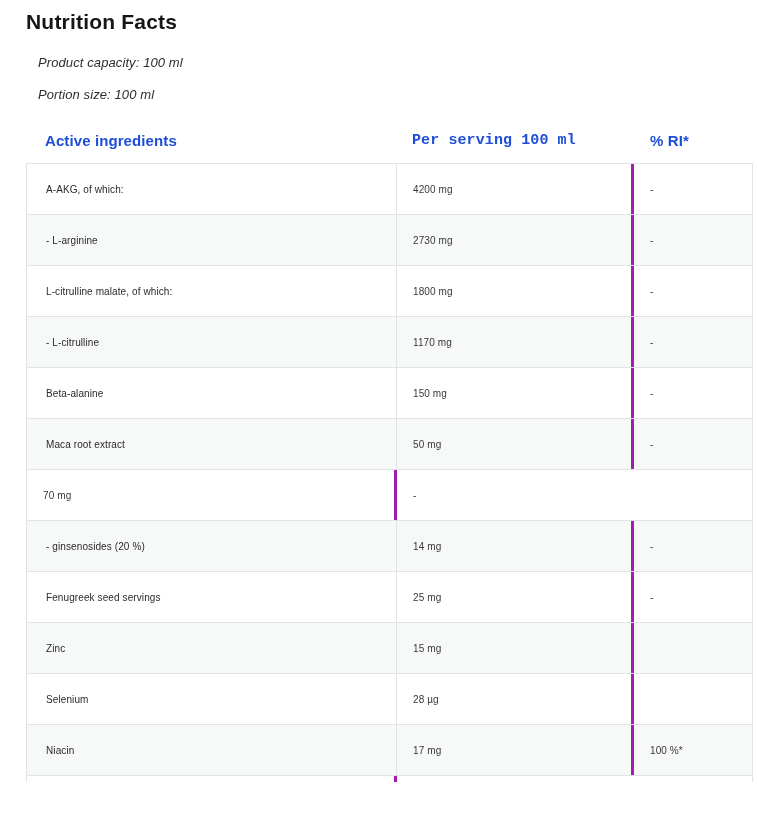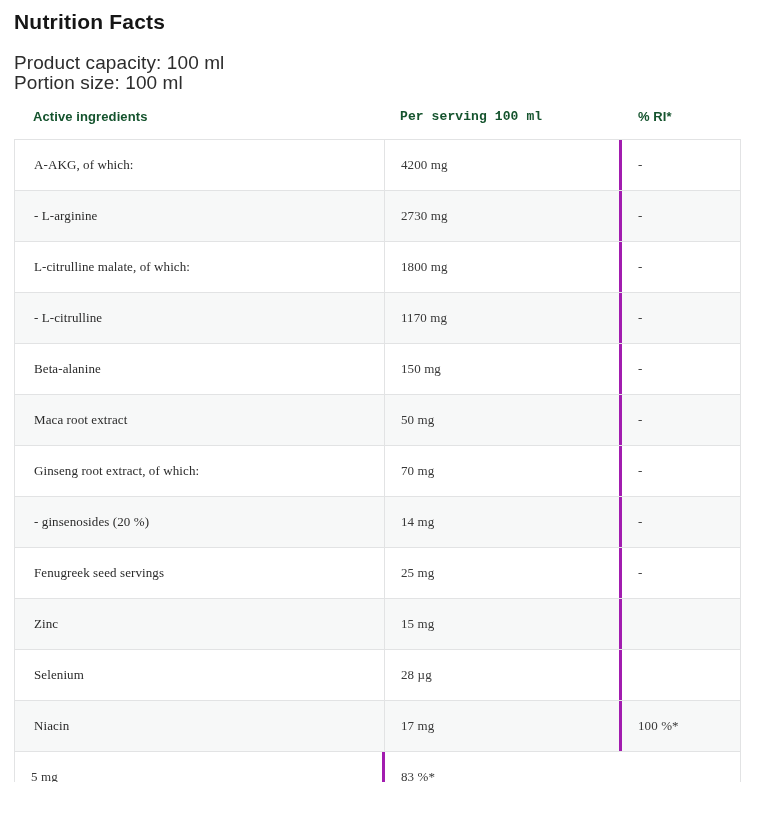--- a/index.html
+++ b/index.html
@@ -6,82 +6,82 @@
     margin: 0;
     padding: 0;
     background: #ffffff;
     font-family: "Liberation Sans", sans-serif;
     color: #222222;
   }
   .page {
     width: 757px;
     height: 782px;
     box-sizing: border-box;
-    padding: 10px 16px 0 14px;
+    padding: 10px 16px 0 26px;
     background: #ffffff;
     overflow: hidden;
   }
   .title {
     font-size: 21px;
     font-weight: 700;
     color: #161616;
     letter-spacing: 0.2px;
     margin: 0 0 19px 0;
   }
   .meta p {
-    margin: 0;
-    font-size: 19px;
+    margin: 12px;
+    font-size: 13px;
     line-height: 20px;
     color: #2d2d2d;
     letter-spacing: 0.1px;
+    font-style: italic;
   }
   .nutri-table {
     width: 727px;
     margin-top: 0;
   }
   .t-head {
     display: grid;
     grid-template-columns: 371px 237px 119px;
     height: 46px;
     align-items: center;
   }
   .t-head .h-cell {
-    font-size: 13px;
+    font-size: 15px;
     font-weight: 700;
-    color: #14532d;
+    color: #1d4ed8;
     letter-spacing: 0.1px;
   }
   .t-head .h1 { padding-left: 19px; }
   .t-head .h2 { padding-left: 15px; font-family: Liberation Mono, monospace; }
   .t-head .h3 { padding-left: 16px; }
   .t-body {
     border: 1px solid #e2e3e4;
   }
   .t-row {
     display: grid;
     grid-template-columns: 370px 237px 118px;
     height: 50px;
     align-items: center;
     background: #ffffff;
     border-bottom: 1px solid #e2e3e4;
   }
   .t-row:last-child { border-bottom: none; }
   .t-row:nth-child(even) { background: #f7f8f8; }
   .t-cell {
-    font-size: 13px;
+    font-size: 10px;
     font-weight: 500;
     color: #2a2a2a;
     letter-spacing: 0.1px;
     height: 100%;
     display: flex;
     align-items: center;
     box-sizing: border-box;
     overflow: hidden;
     white-space: nowrap;
-    font-family: Liberation Serif, serif;
   }
   .t-cell.c1 { padding-left: 19px; border-right: 1px solid #e2e3e4; }
   .t-cell.c2 { padding-left: 16px; border-right: 3px solid #a21caf; color: #383838; }
   .t-cell.c3 { padding-left: 16px; color: #383838; }
   .footnote {
     margin: 6px 0 0 0;
     font-size: 10.5px;
     color: #2d2d2d;
     letter-spacing: 0.3px;
   }
@@ -138,21 +138,20 @@
           <div class="t-cell c3">-</div>
         </div>
 
         <div class="t-row">
           <div class="t-cell c1">Maca root extract</div>
           <div class="t-cell c2">50 mg</div>
           <div class="t-cell c3">-</div>
         </div>
 
         <div class="t-row">
-          <div class="t-cell c1">Ginseng root extract, of which:</div>
           <div class="t-cell c2">70 mg</div>
           <div class="t-cell c3">-</div>
         </div>
 
         <div class="t-row">
           <div class="t-cell c1">- ginsenosides (20 %)</div>
           <div class="t-cell c2">14 mg</div>
           <div class="t-cell c3">-</div>
         </div>
 

